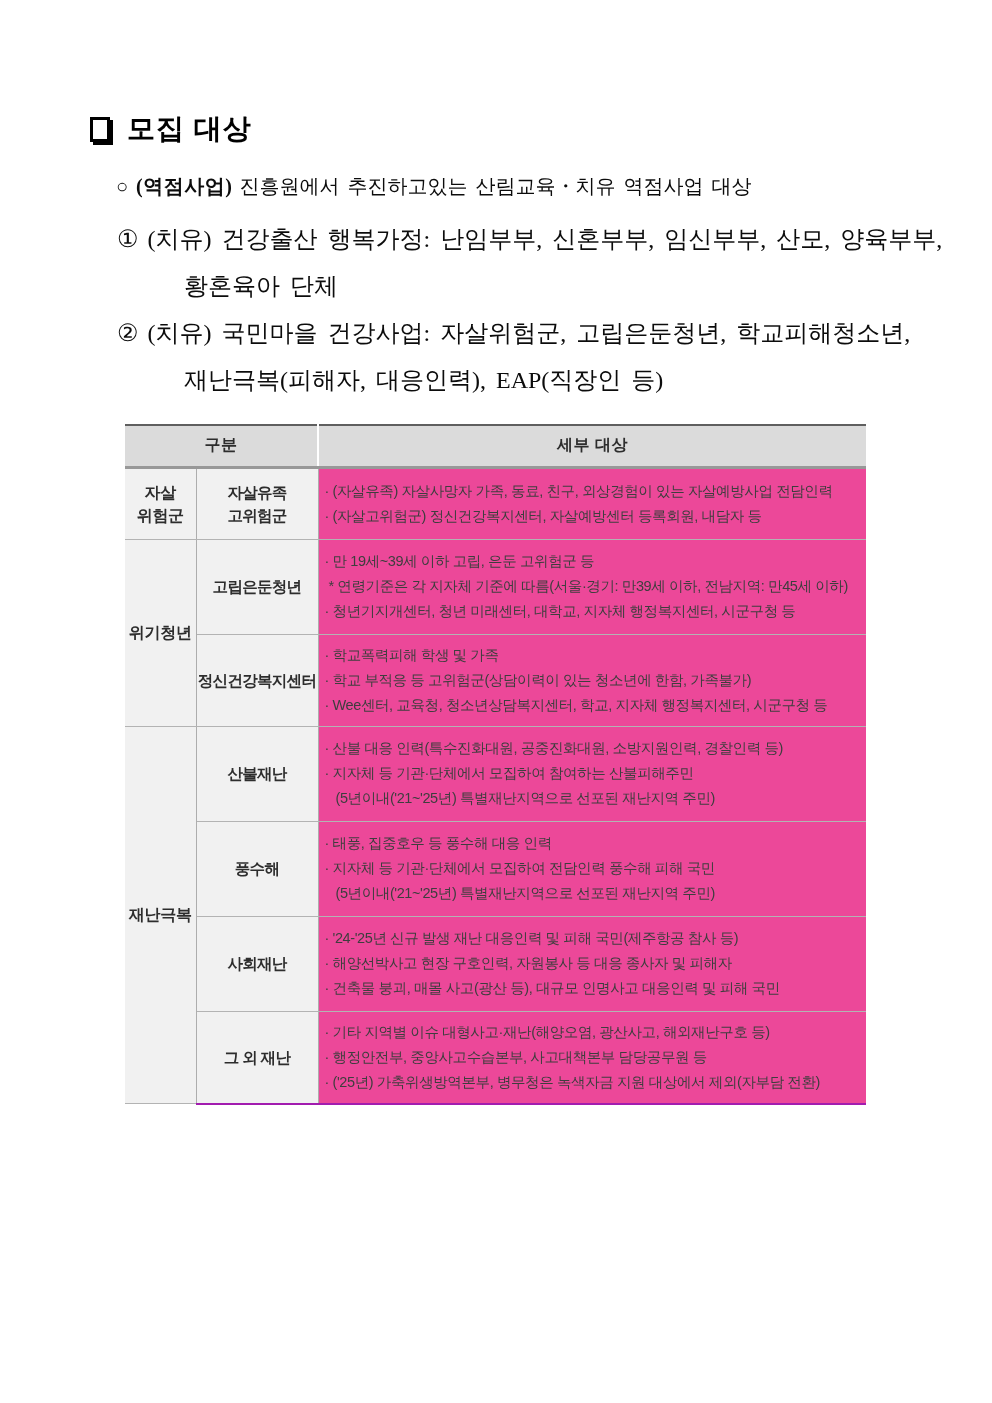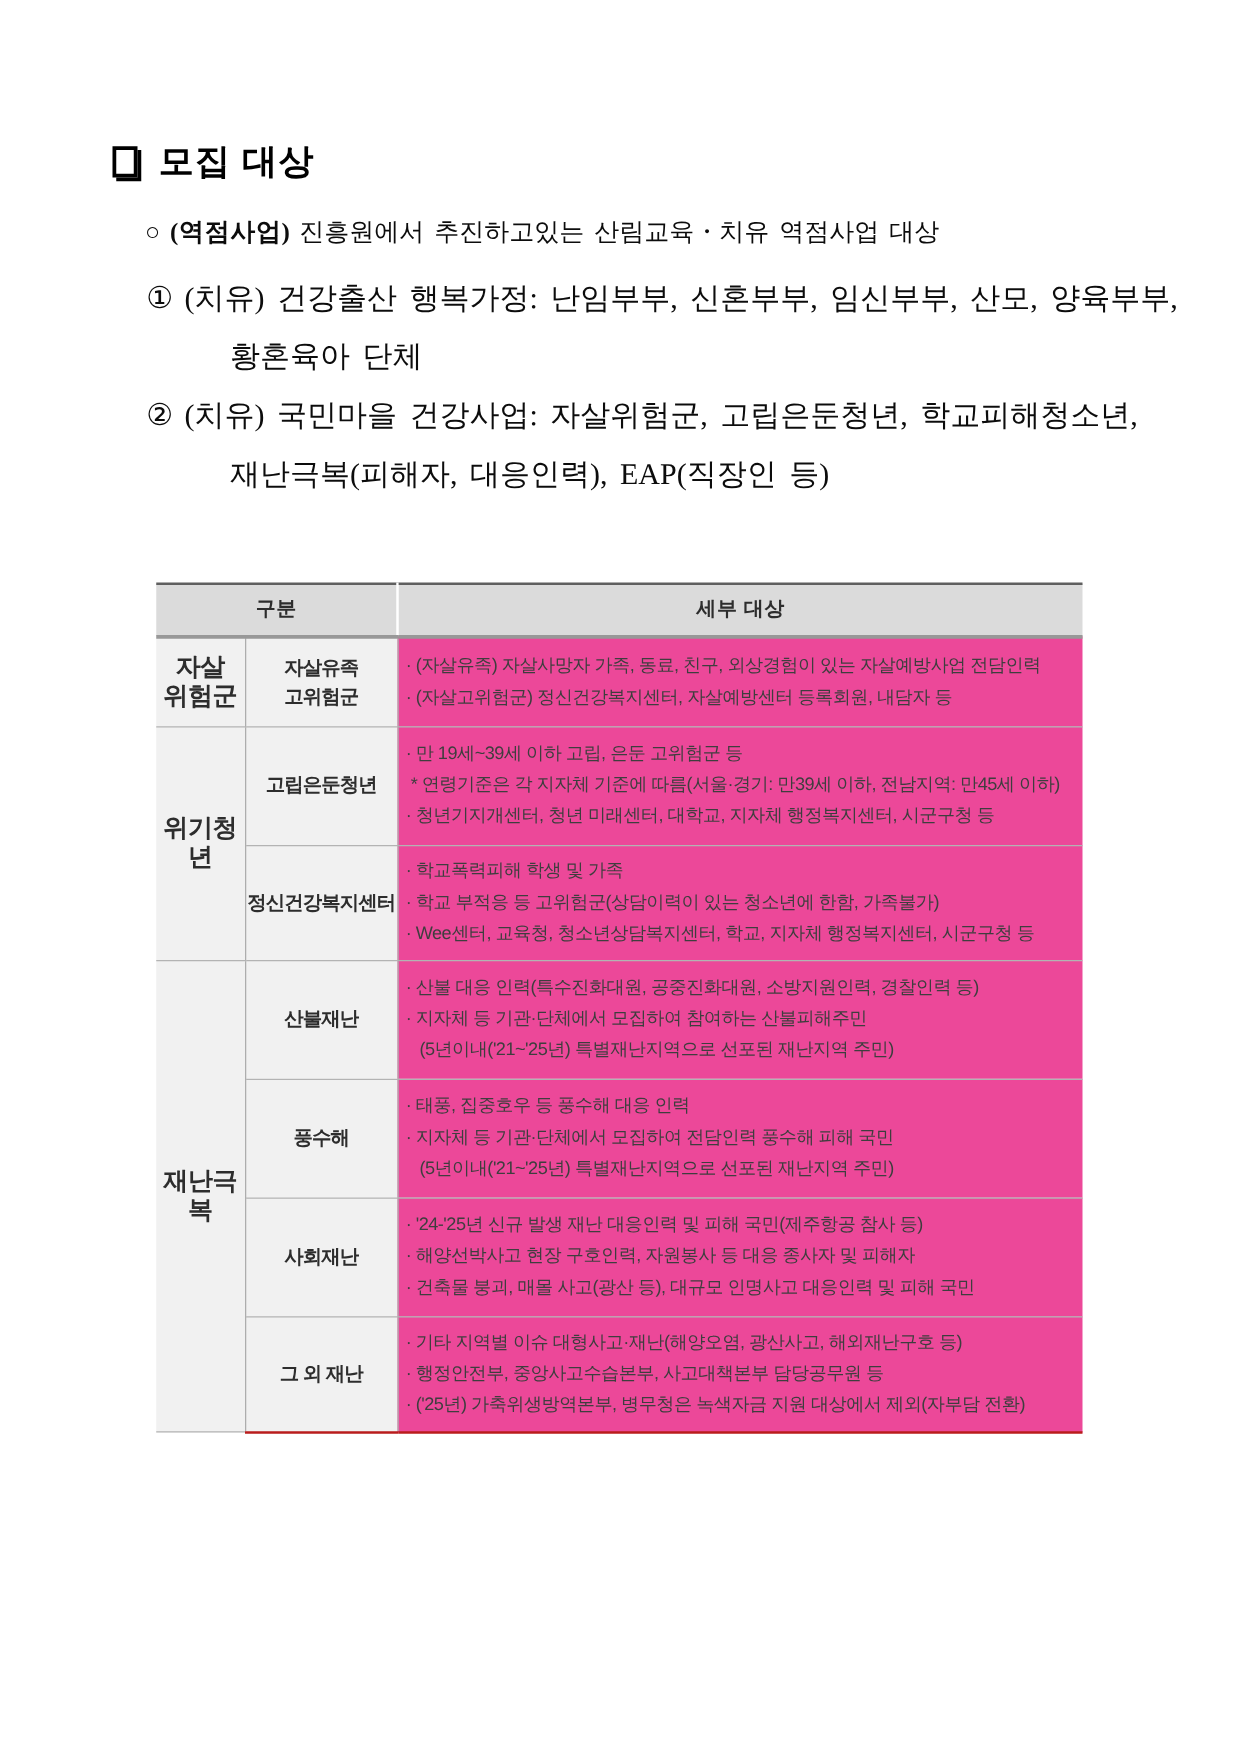--- a/index.html
+++ b/index.html
@@ -41,44 +41,44 @@
   .items { position:absolute; left:117px; top:216px; width:800px; }
   .item-line {
     font-size:24px; line-height:47px; color:#0c0c0c;
     word-spacing:4px; white-space:nowrap;
   }
   .item-line .marker { margin-right:9px; }
   .item-line .tag { margin-right:10px; }
   .item-cont { padding-left:67px; }
 
   
-  .tbl-wrap { position:absolute; left:125px; top:424px;margin-top:42px; }
+  .tbl-wrap { position:absolute; left:125px; top:424px; }
   table.recruit {
     border-collapse:collapse; table-layout:fixed; width:741px;
     font-family:"Liberation Sans","DejaVu Sans",sans-serif;
   }
   table.recruit thead th {
     background:#dbdbdb;
     border-top:2px solid #5f5f5f;
     border-bottom:3px solid #989898;
     height:42px;
     font-size:16px; font-weight:700; color:#2d2d2d;
     text-align:center; vertical-align:middle;
     letter-spacing:0.5px;
   }
   th.gubun { border-right:2px solid #ffffff; }
   tbody td { border-bottom:1px solid #b3b3b3; vertical-align:middle; }
-  tbody tr.last td { border-bottom:2px solid #b91c1c; }
+  tbody tr.last td { border-bottom:2px solid #a21caf; }
   td.c1, td.c2 {
     background:#f1f1f1;
     text-align:center;
     font-weight:700; color:#2d2d2d;
     white-space:pre-line; line-height:23px;
   }
-  td.c1 { font-size:20px; border-right:1px solid #adadad; letter-spacing:-0.3px;font-family:Liberation Serif, serif; }
+  td.c1 { font-size:16px; border-right:1px solid #adadad; letter-spacing:-0.3px;font-family:Liberation Serif, serif; }
   td.c2 { font-size:15.5px; border-right:1px solid #adadad; letter-spacing:-0.7px; }
   td.c3 {
     background:#ec4899;
     padding:8px 3px 8px 6px;
     font-size:14.5px; color:#3e3e3e;
     line-height:25px; letter-spacing:-0.4px;
     white-space:nowrap;
   }
   .ln.ind { padding-left:11px; }
   .ln.star { padding-left:4px; }

